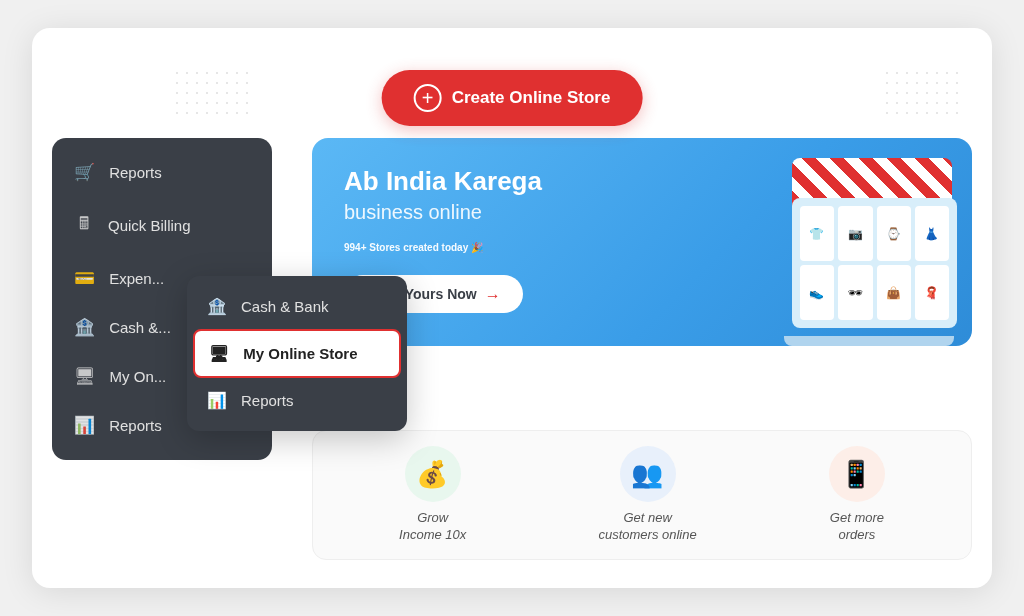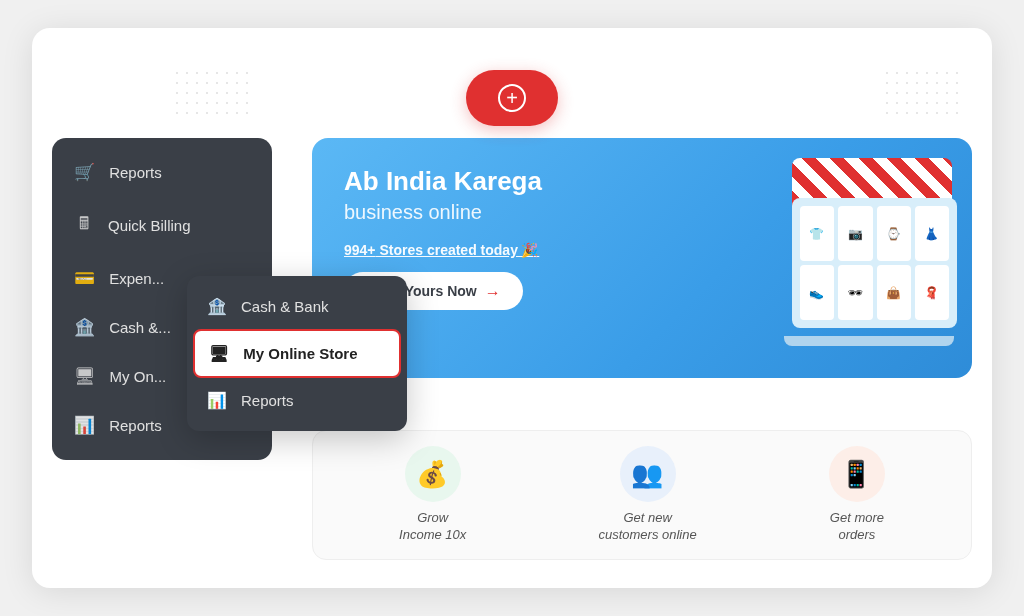--- a/index.html
+++ b/index.html
@@ -142,45 +142,44 @@
       min-width: 20px;
       text-align: center;
     }
 
     
     .banner {
       position: absolute;
       left: 280px;
       top: 110px;
       right: 20px;
-      height: 240px;
+      height: 208px;
       background: linear-gradient(135deg, #5bb8f5 0%, #3a9de8 60%, #2e8cd8 100%);
       border-radius: 16px;
       overflow: hidden;
       display: flex;
       align-items: flex-start;
       padding: 28px 32px;
     }
     .banner-text { flex: 1; }
     .banner-text h2 {
       font-size: 26px;
       font-weight: 700;
       color: #fff;
       margin-bottom: 4px;
     }
     .banner-text p {
       font-size: 20px;
       color: rgba(255,255,255,0.9);
       margin-bottom: 18px;
     }
     .banner-stats {
-      font-size: 14px;
+      font-size: 10px;
       color: rgba(255,255,255,0.95);
-      margin-bottom: 14px;
-      text-decoration: underline;
+      margin-bottom: 22px;
     }
     .banner-stats span { font-weight: 700; }
     .take-yours-btn {
       background: #fff;
       color: #3a3f47;
       border: none;
       border-radius: 22px;
       padding: 10px 22px;
       font-size: 14px;
       font-weight: 600;
@@ -293,20 +292,21 @@
 <body>
 
 <div class="main-container">
 
   <div class="dots-left"></div>
   <div class="dots-right"></div>
 
   <div class="create-btn-wrapper">
     <button class="create-btn">
       <span class="plus-circle">+</span>
+      <span>Create Online Store</span>
     </button>
   </div>
 
   <div class="sidebar">
     <div class="sidebar-item">
       <span class="s-icon">🛒</span>
       <span>Reports</span>
     </div>
     <div class="sidebar-item">
       <span class="s-icon">🖩</span>

